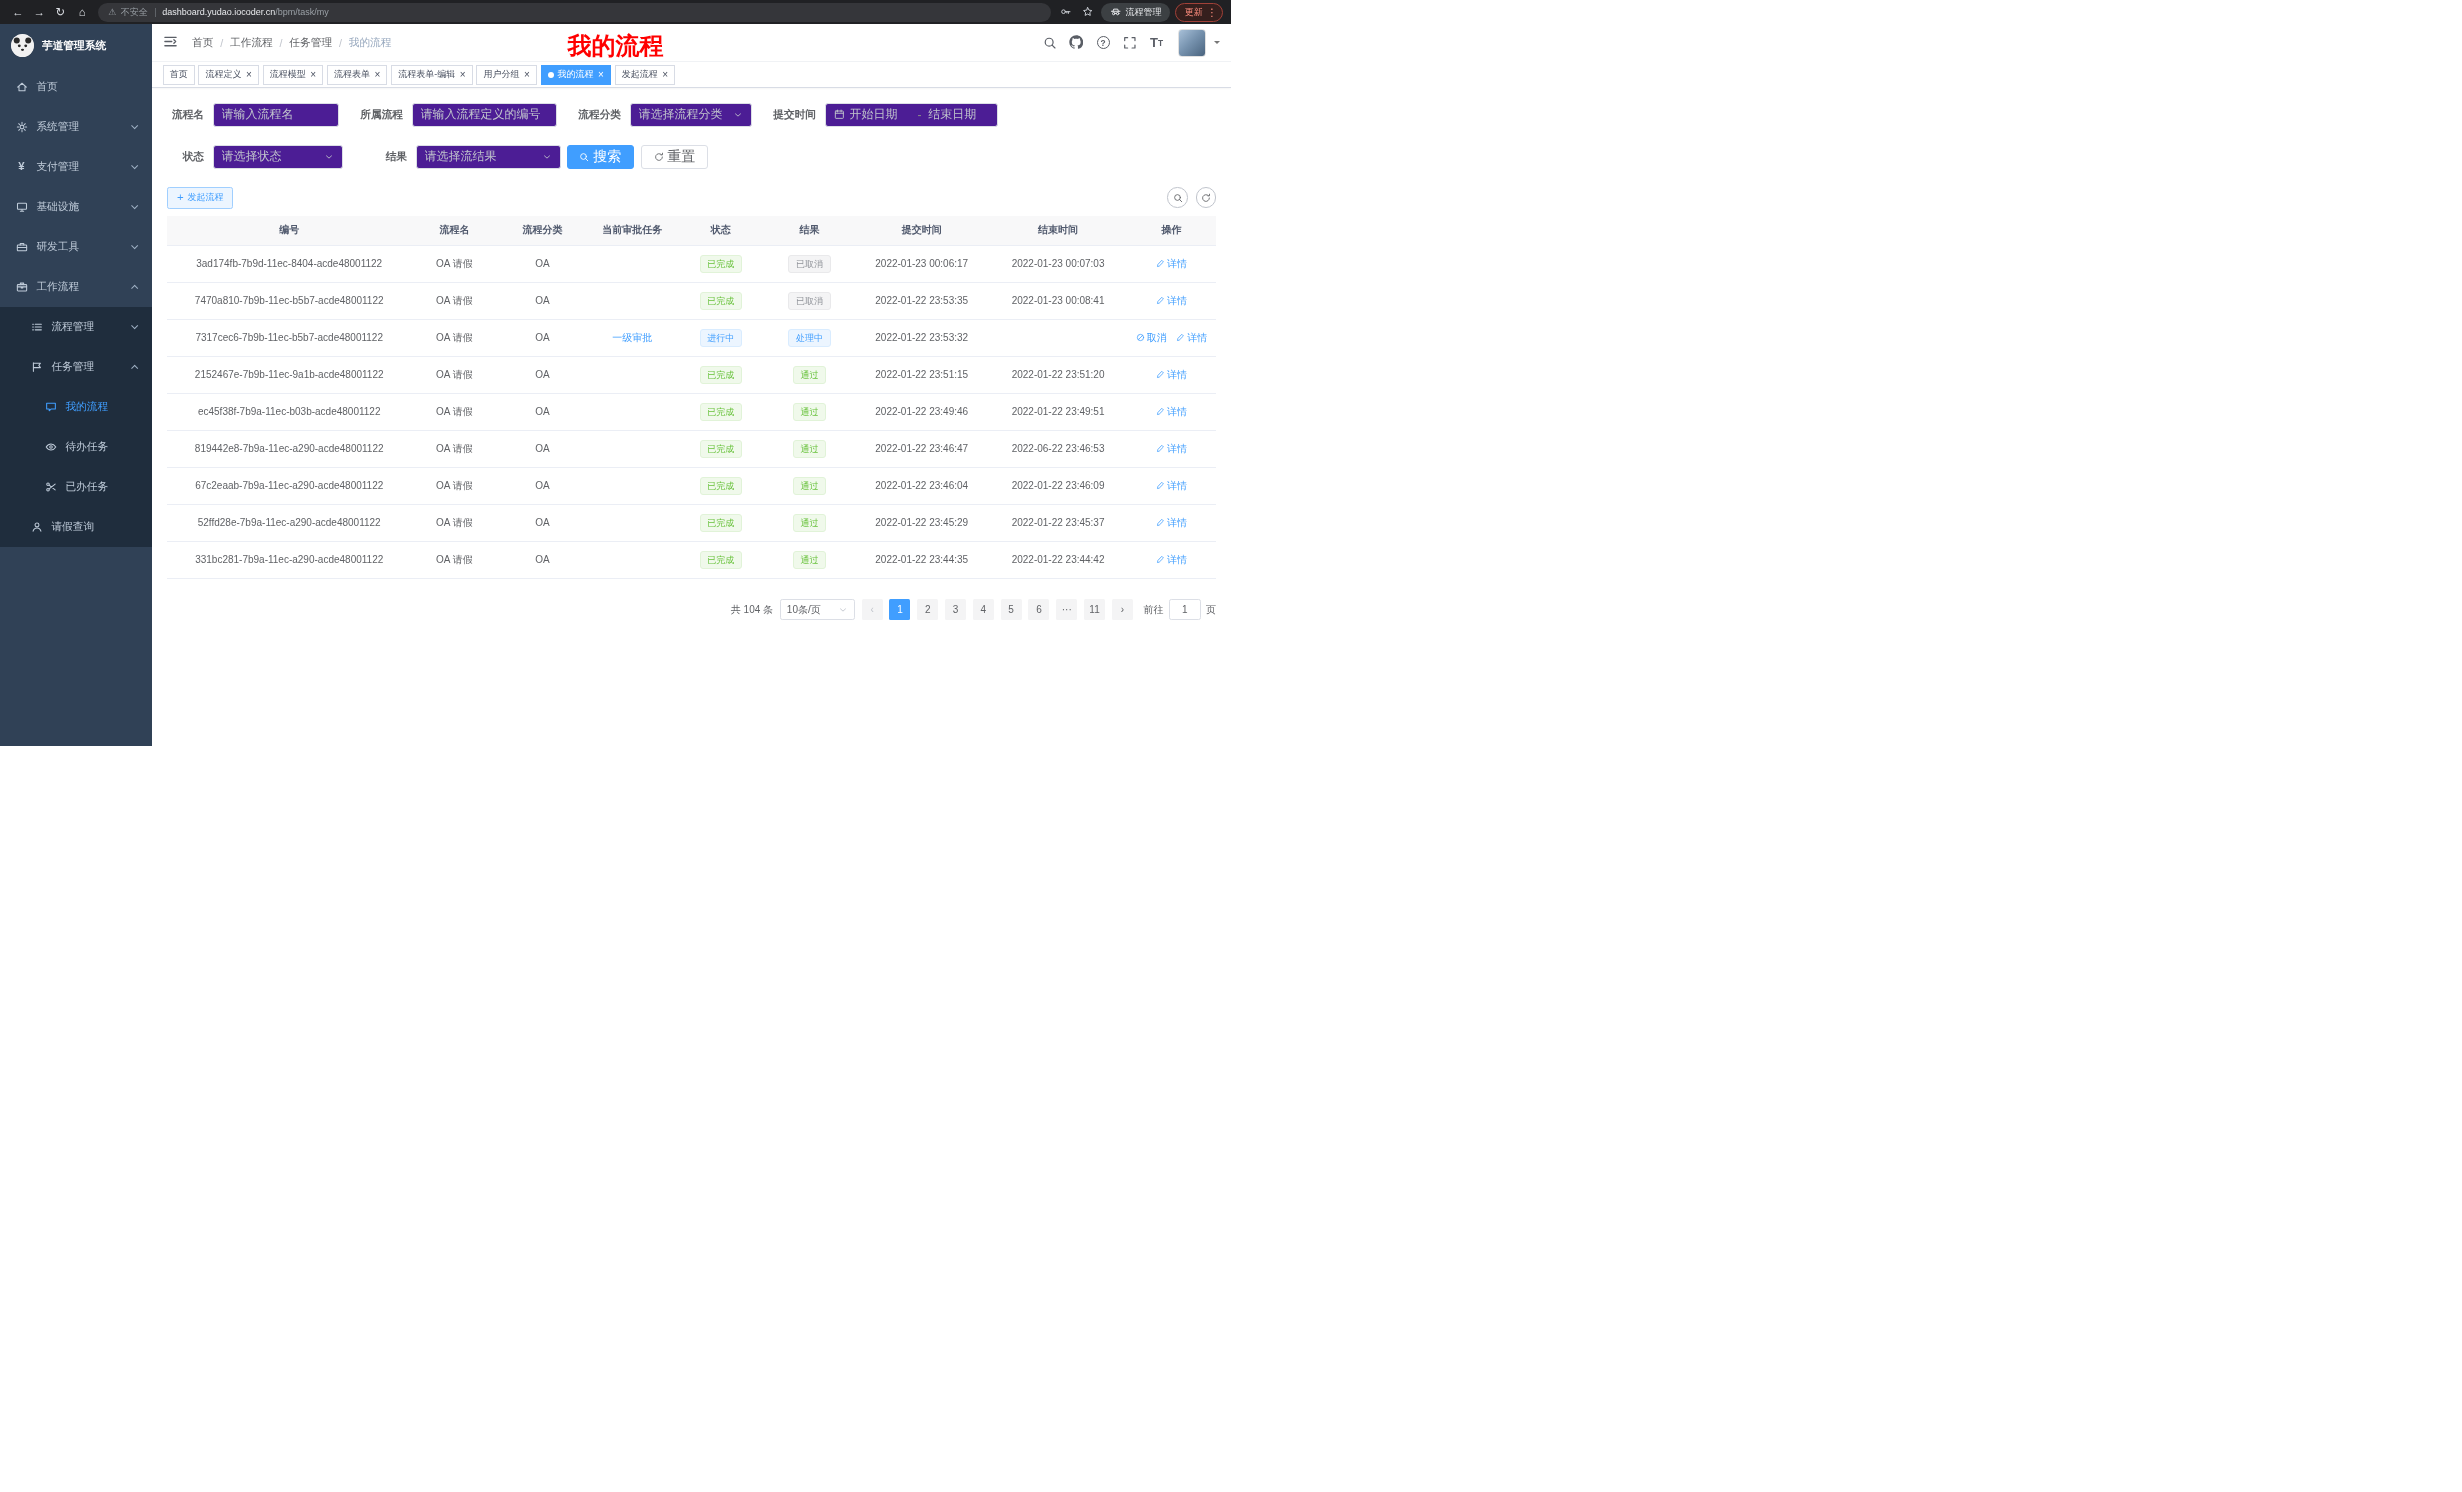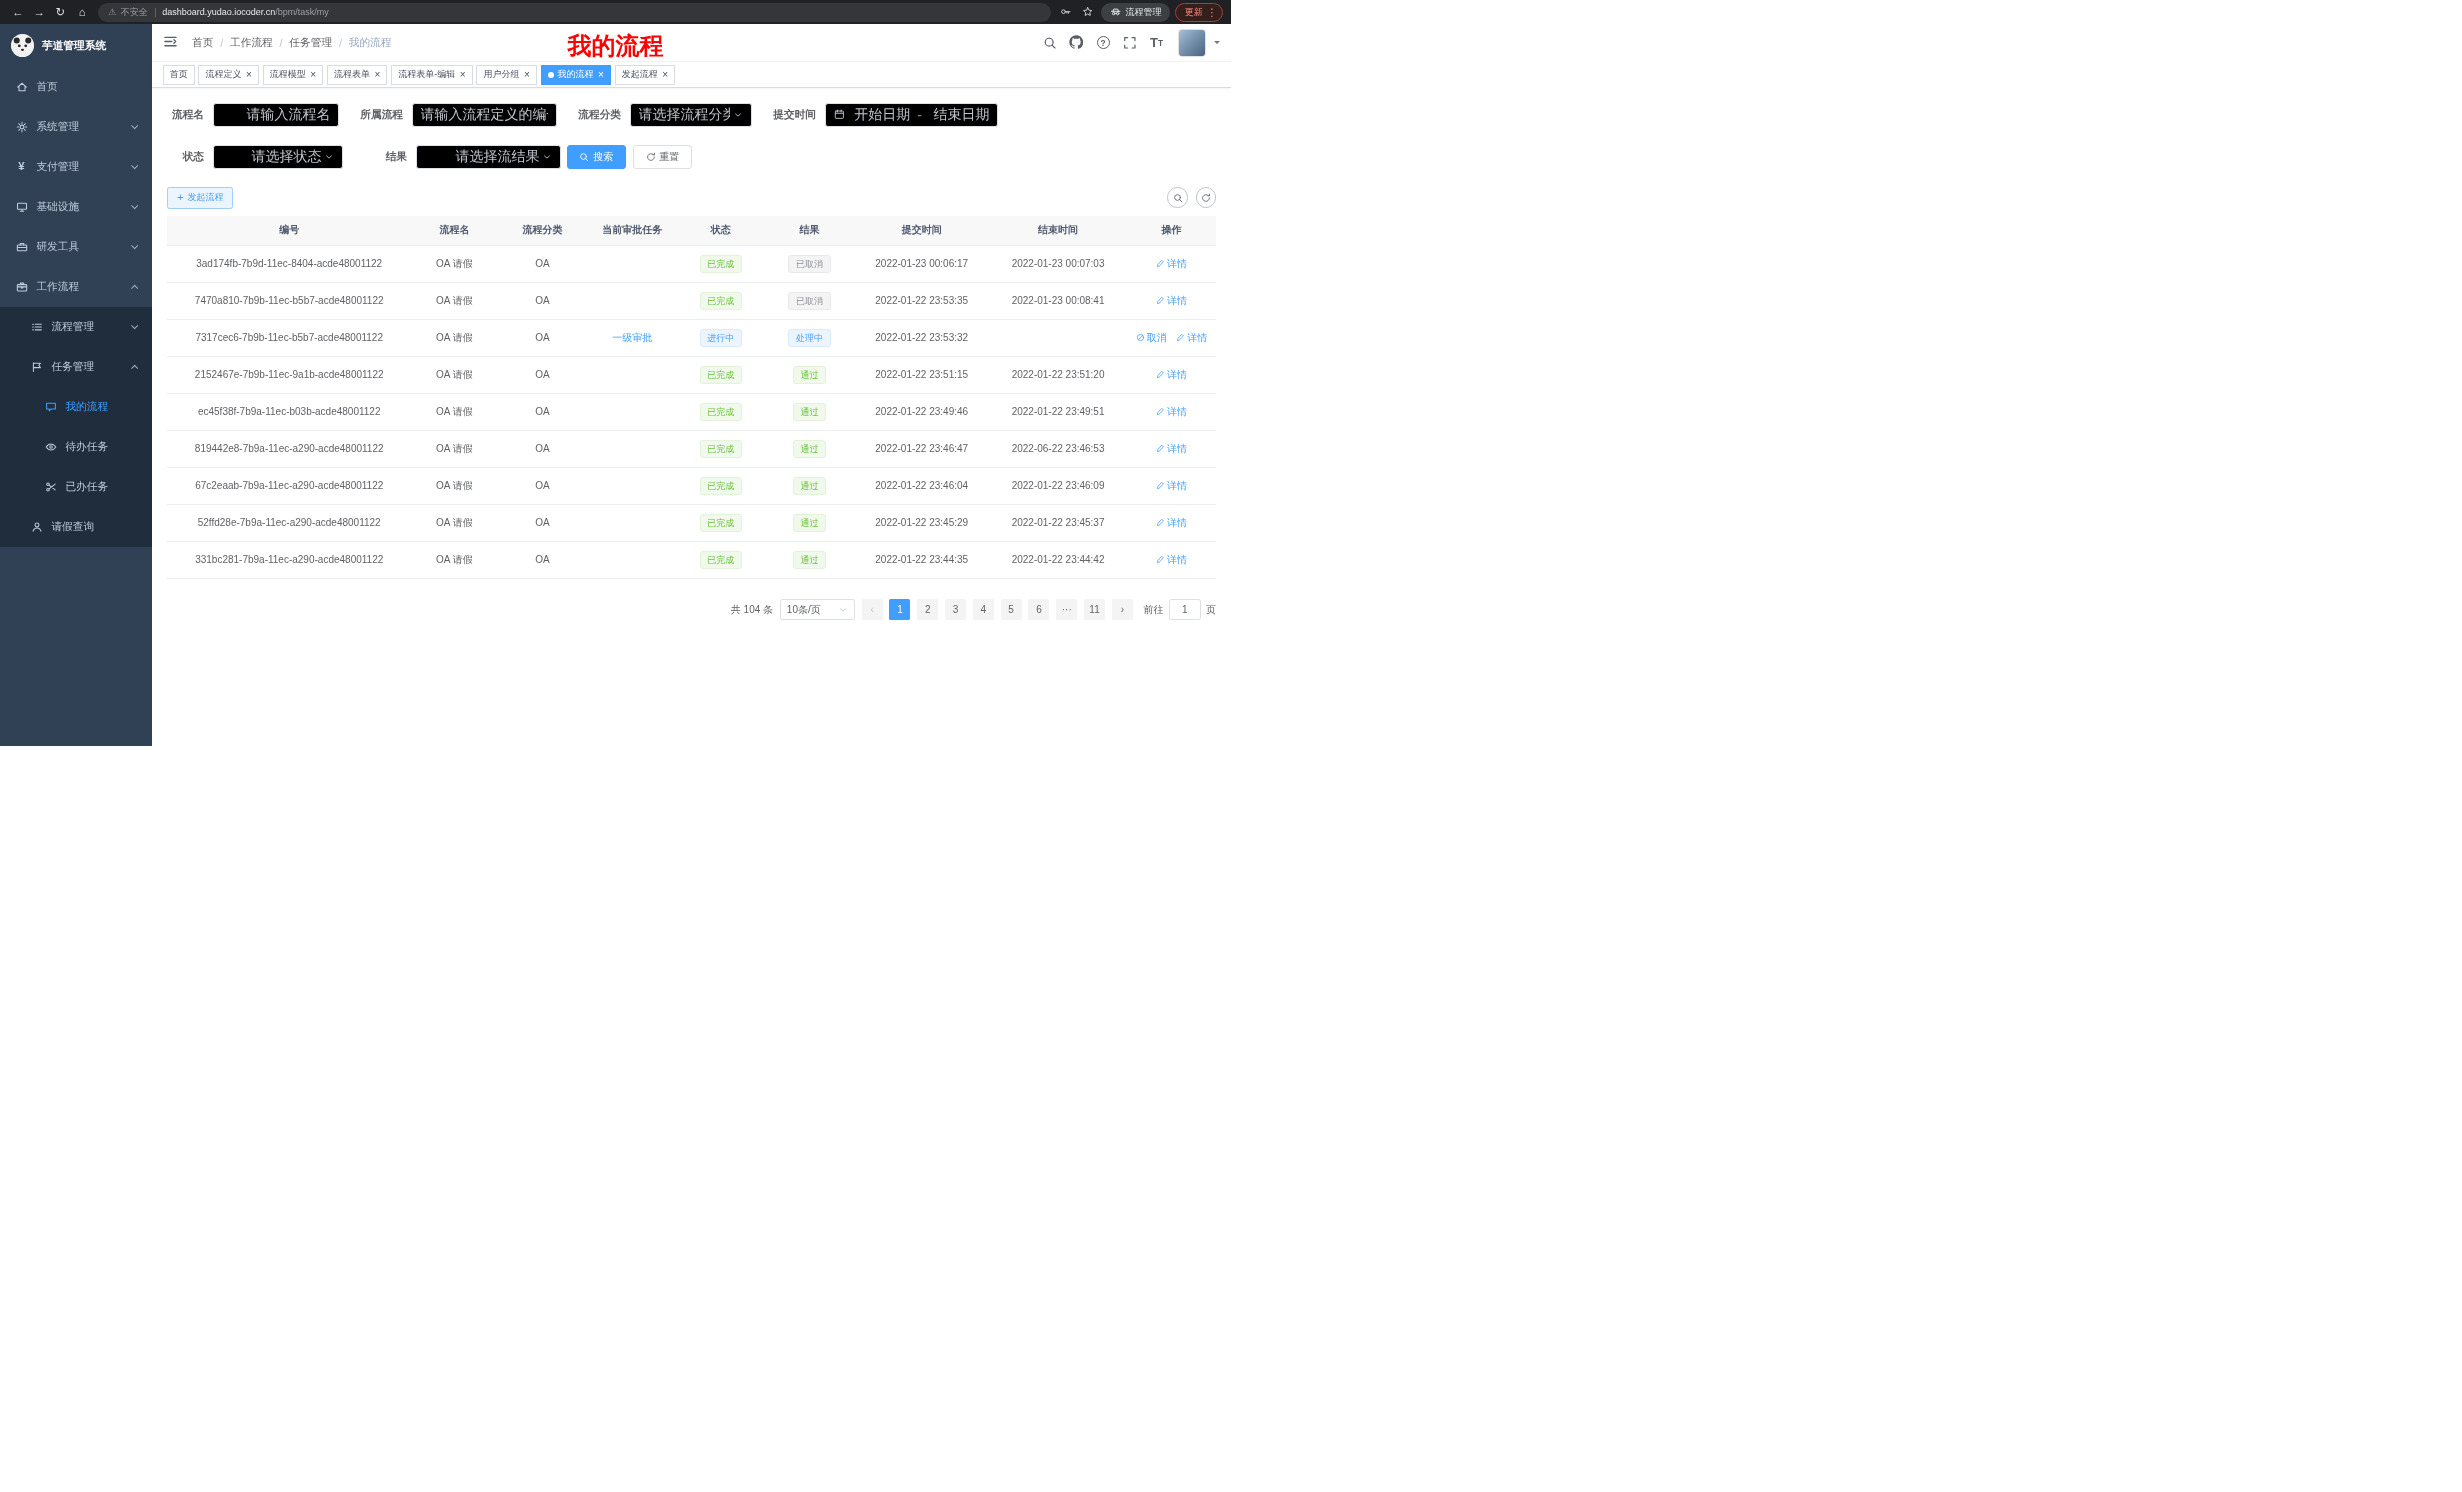--- a/index.html
+++ b/index.html
@@ -71,30 +71,30 @@
 .tab .dot{width:6px;height:6px;border-radius:50%;background:#fff;}
 .tab.active{background:#409eff;color:#fff;border-color:#409eff;}
 .tab .tclose{font-size:10px;line-height:1;margin-left:0.8px;}
 
 
 .content{flex:1;padding:14.5px 15px 0;overflow:hidden;}
 .filter-row{display:flex;align-items:center;margin-bottom:18px;}
 .fitem{display:flex;align-items:center;margin-right:21px;}
 .flabel{font-size:10.7px;color:#606266;font-weight:700;text-align:right;margin-right:9px;white-space:nowrap;}
 .w48{width:37px;}.w56{width:43px;}
-.finput{height:24px;border:0.8px solid #dcdfe6;border-radius:3px;display:flex;align-items:center;padding:0 7.6px;font-size:14px;background:#000000;cursor:text;text-align:right;}
+.finput{height:24px;border:0.8px solid #dcdfe6;border-radius:3px;display:flex;align-items:center;padding:0 7.6px;font-size:12px;background:#4c1d95;cursor:text;}
 .finput .placeholder{color:#c0c4cc;flex:1;white-space:nowrap;overflow:hidden;}
 .finput.select{cursor:pointer;}
 .scaret{width:10px;height:10px;flex:0 0 10px;color:#c0c4cc;display:inline-flex;margin-left:3px;}
 .scaret .sic{width:10px;height:10px;}
 .cal{width:10.7px;height:10.7px;flex:0 0 10.7px;color:#c0c4cc;display:inline-flex;margin-right:5.3px;}
 .cal .sic{width:10.7px;height:10.7px;}
 .dsep{color:#888;padding:0 6.8px;flex:0 0 auto;}
 .w165{width:126px;}.w190{width:145px;}.w160{width:122px;}.w170{width:130px;}.w228{width:173px;}
-.btn{height:24px;display:inline-flex;align-items:center;gap:3.8px;padding:0 11.4px;border:0.8px solid #dcdfe6;border-radius:3px;background:#fff;color:#606266;font-size:10px;cursor:pointer;font-family:inherit;white-space:nowrap;}
+.btn{height:24px;display:inline-flex;align-items:center;gap:3.8px;padding:0 11.4px;border:0.8px solid #dcdfe6;border-radius:3px;background:#fff;color:#606266;font-size:14px;cursor:pointer;font-family:inherit;white-space:nowrap;}
 .btn.primary{background:#409eff;border-color:#409eff;color:#fff;}
 .btn .bicon{width:10px;height:10px;display:inline-flex;}
 .btn .bicon .sic{width:10px;height:10px;}
 .btn + .btn{margin-left:7.6px;}
 .btn.create{height:22px;background:#ecf5ff;border-color:#a0cfff;color:#409eff;padding:0 9px;font-size:9px;border-radius:2.3px;}
 .plusg{font-weight:normal;font-size:11.4px;line-height:1;font-style:normal;}
 .toolbar{display:flex;align-items:center;justify-content:space-between;margin-bottom:7.6px;}
 .tool-icons{display:flex;gap:7.6px;align-items:center;}
 .circle-btn{width:20.5px;height:20.5px;border-radius:50%;border:0.8px solid #c0c4cc;display:inline-flex;align-items:center;justify-content:center;color:#606266;cursor:pointer;}
 .circle-btn .sic{width:10px;height:10px;}

